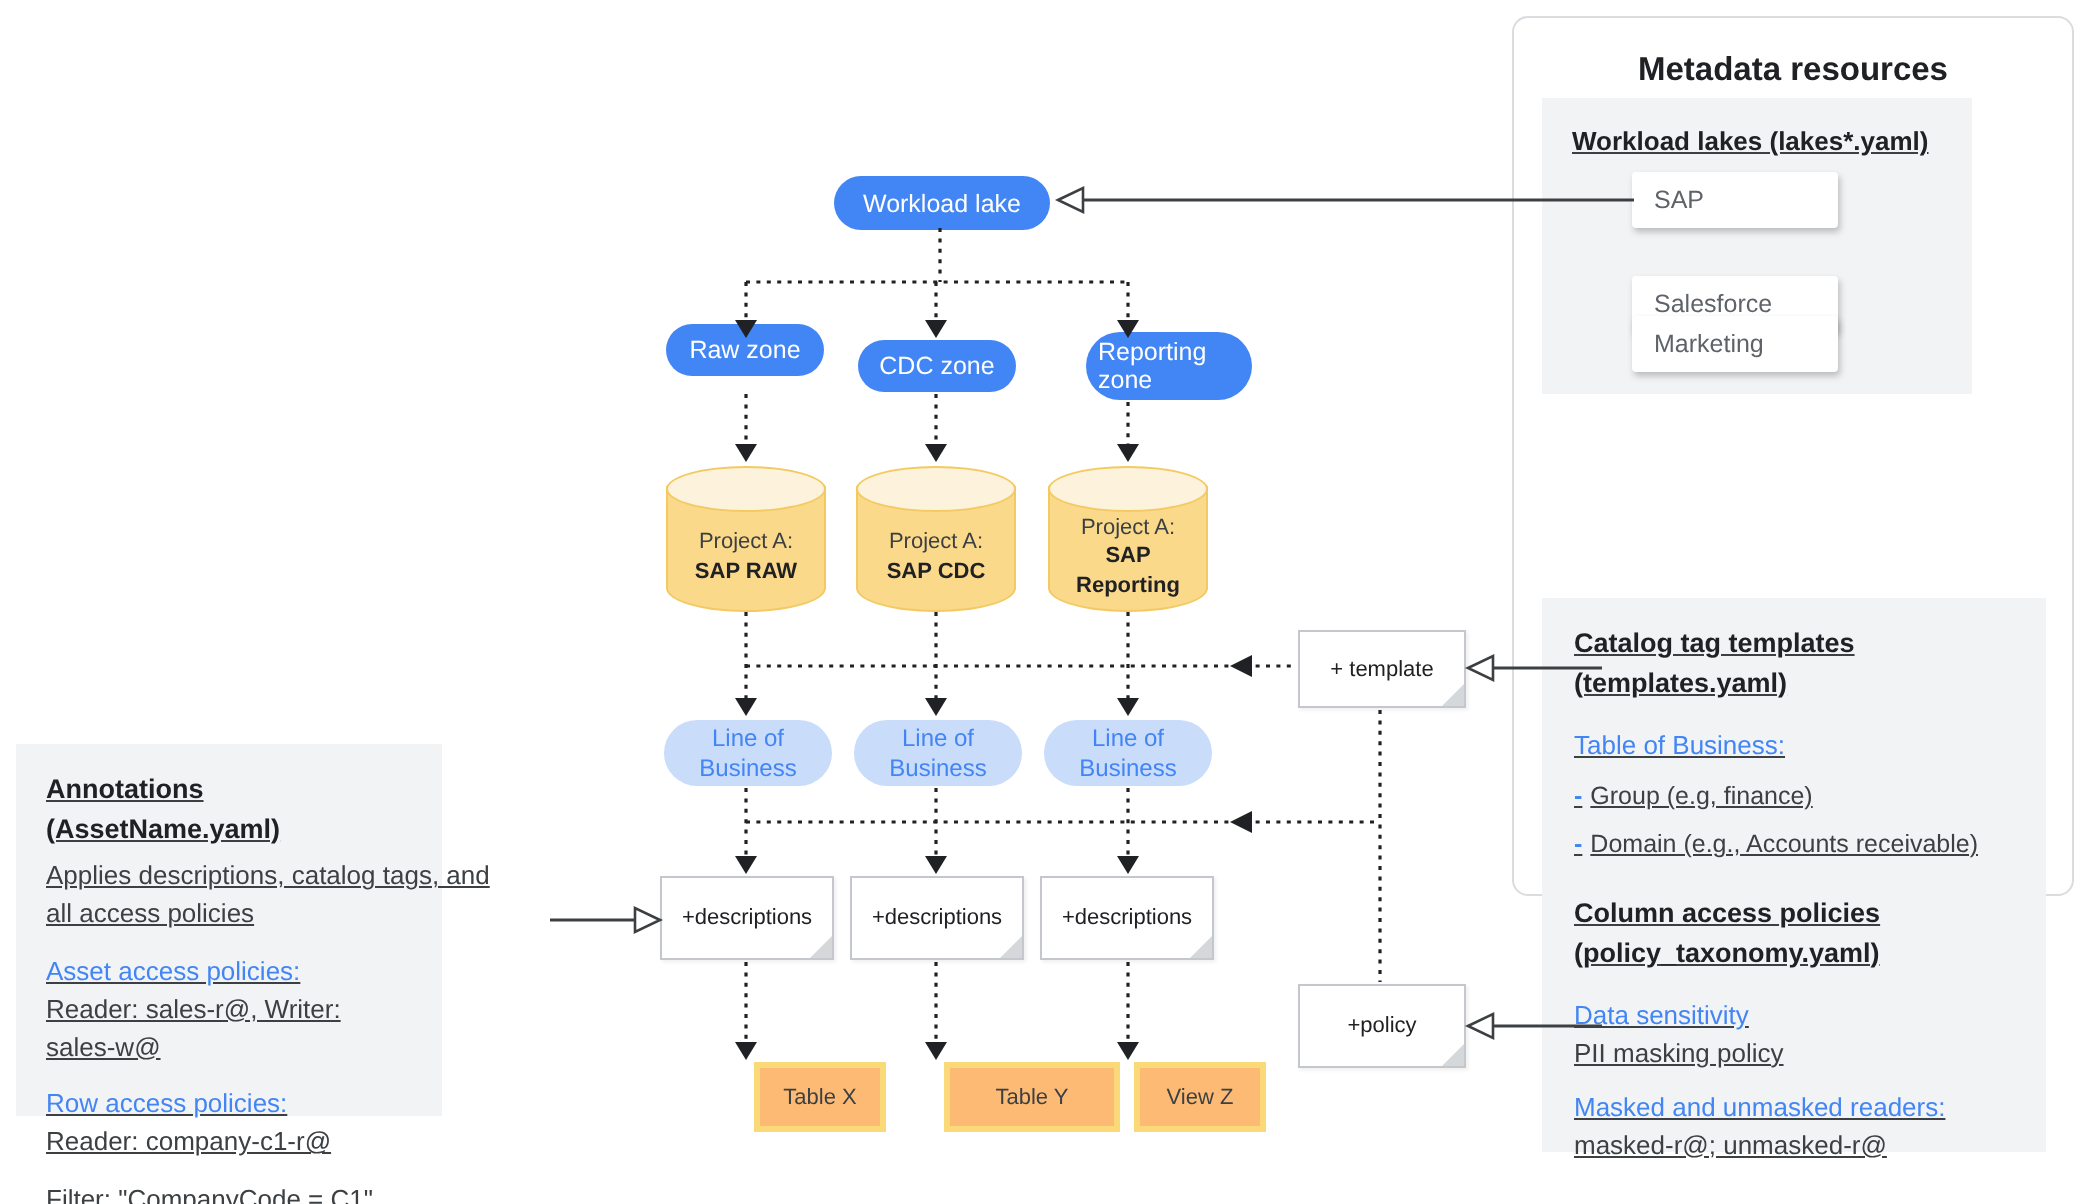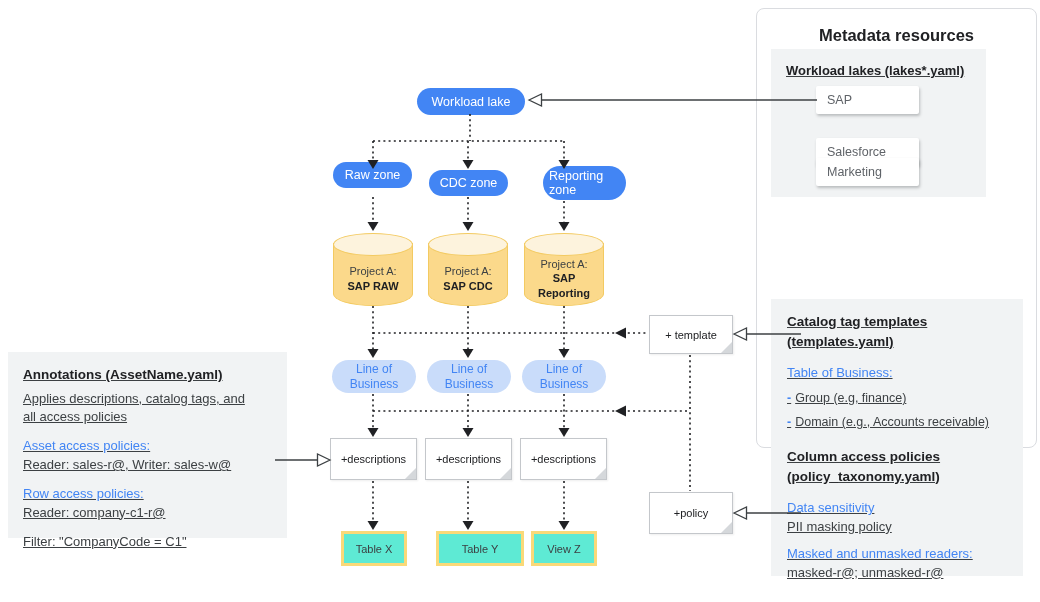--- a/index.html
+++ b/index.html
@@ -47,23 +47,23 @@
     font-size:11px;font-weight:500;color:#202124;
     box-shadow:1px 1px 2px rgba(0,0,0,.07);
   }
   .note::after{
     content:'';position:absolute;right:0;bottom:0;width:0;height:0;
     border-style:solid;border-width:0 0 11px 11px;
     border-color:transparent transparent #d5d8db transparent;
   }
   
   .asset{
-    background:#5eead4;border:3px solid #fad978;
+    background:#fdba74;border:3px solid #fad978;
     display:flex;align-items:center;justify-content:center;
-    font-size:11px;color:#3c4043;
+    font-size:11px;color:#3c4043;margin-left:36px;
   }
   
   .graybox{background:#f1f3f4;}
   .metapanel{
     background:#fff;border:1px solid #dadce0;border-radius:8px;
   }
   .sec{padding:13px 16px;font-size:13px;line-height:1.45;color:#3c4043;text-decoration:underline;}
   .sec .hd{font-size:13.5px;font-weight:700;color:#202124;line-height:1.45;}
   .sec .blue{color:#4285f4;font-weight:500;}
   .sec .gap{margin-top:13px;}
@@ -123,21 +123,21 @@
 <div class="abs note" style="left:425px;top:438px;width:87px;height:42px;">+descriptions</div>
 <div class="abs note" style="left:520px;top:438px;width:87px;height:42px;">+descriptions</div>
 
 <div class="abs asset" style="left:341px;top:531px;width:66px;height:35px;">Table X</div>
 <div class="abs asset" style="left:436px;top:531px;width:88px;height:35px;">Table Y</div>
 <div class="abs asset" style="left:531px;top:531px;width:66px;height:35px;">View Z</div>
 
 <div class="abs note" style="left:649px;top:315px;width:84px;height:39px;">+ template</div>
 <div class="abs note" style="left:649px;top:492px;width:84px;height:42px;">+policy</div>
 
-<div class="abs graybox sec" style="left:8px;top:352px;width:279px;height:186px;padding:13px 15px;">
+<div class="abs graybox sec" style="left:8px;top:372px;width:213px;height:186px;padding:13px 15px;">
   <div class="hd">Annotations (AssetName.yaml)</div>
   <div class="sm-gap" style="width:238px;">Applies descriptions, catalog tags, and all access policies</div>
   <div class="blue" style="margin-top:10px;">Asset access policies:</div>
   <div>Reader: sales-r@, Writer: sales-w@</div>
   <div class="blue" style="margin-top:10px;">Row access policies:</div>
   <div>Reader: company-c1-r@</div>
   <div style="margin-top:10px;">Filter: "CompanyCode = C1"</div>
 </div>
 
 <div class="abs metapanel" style="left:756px;top:8px;width:281px;height:440px;">

